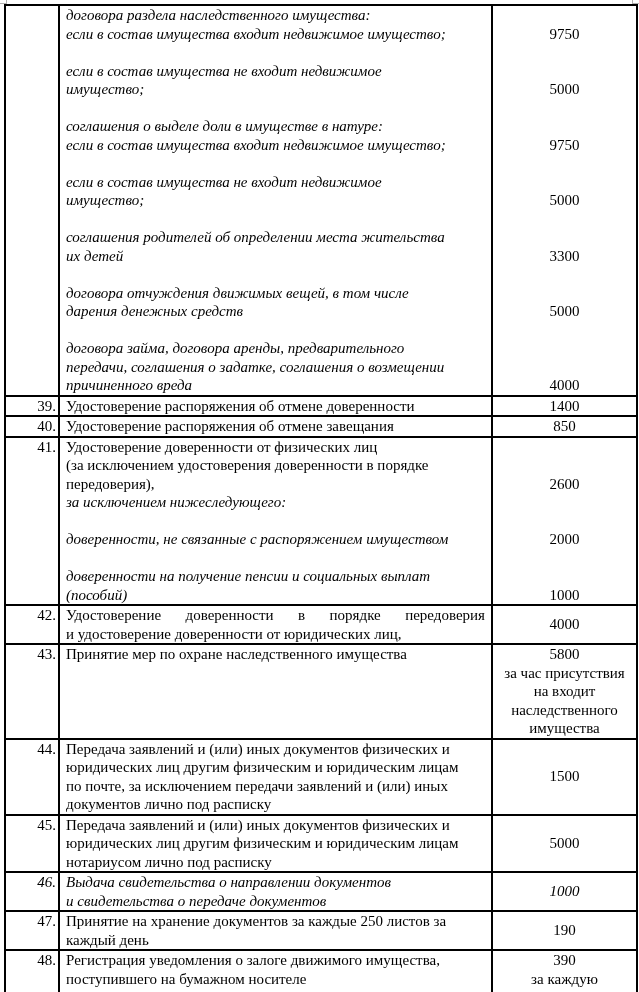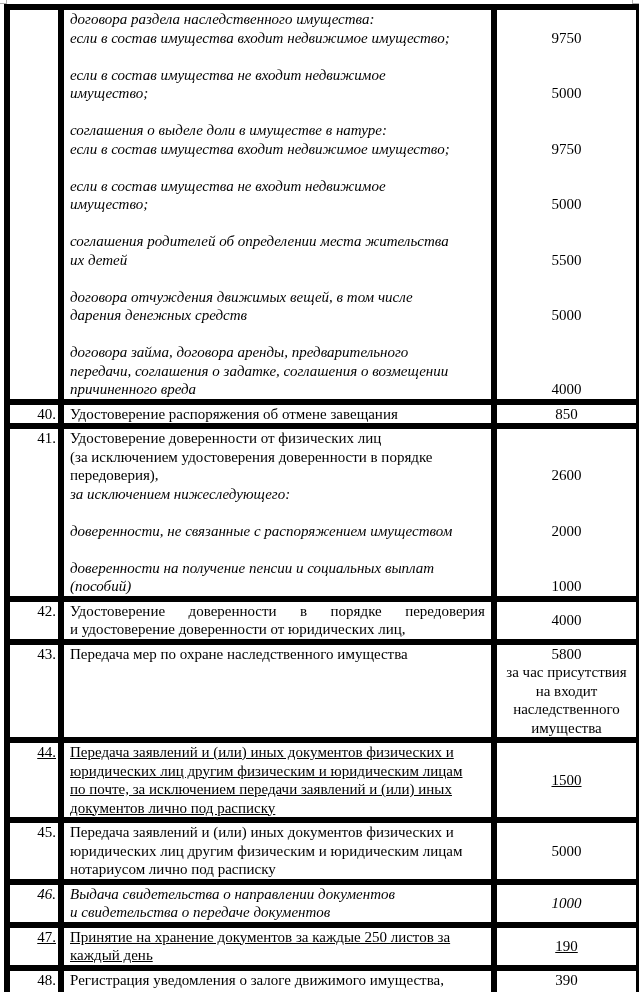--- a/index.html
+++ b/index.html
@@ -3,21 +3,21 @@
 <meta charset="utf-8">
 <style>
   html, body { margin: 0; padding: 0; background: #ffffff; }
   body { width: 639px; height: 992px; position: relative; overflow: hidden;
          font-family: "Liberation Serif", "DejaVu Serif", serif; color: #000; }
   .crop-mark { position: absolute; border-color: #b0b0b0; border-style: solid; width: 6px; height: 6px; }
   .crop-tl { left: 0; top: -3px; border-width: 0 1px 1px 0; }
   .crop-tr { right: 0; top: -3px; border-width: 0 0 1px 1px; }
   table.fees { position: absolute; left: 4px; top: 4px; width: 632px;
                border-collapse: collapse; table-layout: fixed; }
-  table.fees td { border: 6px solid #000000; vertical-align: top; padding: 0;
+  table.fees td { border: 2px solid #000000; vertical-align: top; padding: 0;
                   font-size: 15px; line-height: 18.5px; }
   col.c-num { width: 54px; }
   col.c-desc { width: 433px; }
   col.c-fee { width: 145px; }
   td.num { text-align: right; padding-right: 2px !important; }
   td.desc { padding-left: 6px !important; padding-right: 6px !important; }
   td.fee { text-align: center; }
   .it { font-style: italic; }
   .block { display: block; }
   .justify { text-align: justify; text-align-last: justify; }
@@ -71,31 +71,36 @@
         <span class="gap"></span>
         <span class="fee-line">5000</span>
         <span class="gap"></span>
         <span class="gap"></span>
         <span class="fee-line">9750</span>
         <span class="gap"></span>
         <span class="gap"></span>
         <span class="fee-line">5000</span>
         <span class="gap"></span>
         <span class="gap"></span>
-        <span class="fee-line">5500</span>
+        <span class="fee-line">3300</span>
         <span class="gap"></span>
         <span class="gap"></span>
         <span class="fee-line">5000</span>
         <span class="gap"></span>
         <span class="gap"></span>
         <span class="gap"></span>
         <span class="fee-line">4000</span>
       </td>
     </tr>
 
+    <tr style="height:18px;">
+      <td class="num">39.</td>
+      <td class="desc">Удостоверение распоряжения об отмене доверенности</td>
+      <td class="fee">1400</td>
+    </tr>
 
     <tr style="height:18px;">
       <td class="num">40.</td>
       <td class="desc">Удостоверение распоряжения об отмене завещания</td>
       <td class="fee">850</td>
     </tr>
 
     <tr style="height:167px;">
       <td class="num">41.</td>
       <td class="desc">
@@ -126,31 +131,31 @@
       <td class="num">42.</td>
       <td class="desc">
         <span class="block justify">Удостоверение доверенности в порядке передоверия</span>
         <span class="block">и удостоверение доверенности от юридических лиц,</span>
       </td>
       <td class="fee mid">4000</td>
     </tr>
 
     <tr style="height:93px;">
       <td class="num">43.</td>
-      <td class="desc">Передача мер по охране наследственного имущества</td>
+      <td class="desc">Принятие мер по охране наследственного имущества</td>
       <td class="fee">
         <span class="fee-line">5800</span>
         <span class="fee-line">за час присутствия</span>
         <span class="fee-line">на входит</span>
         <span class="fee-line">наследственного</span>
         <span class="fee-line">имущества</span>
       </td>
     </tr>
 
-    <tr style="height:75px;text-decoration:underline;">
+    <tr style="height:75px;">
       <td class="num">44.</td>
       <td class="desc">
         <span class="block">Передача заявлений и (или) иных документов физических и</span>
         <span class="block">юридических лиц другим физическим и юридическим лицам</span>
         <span class="block">по почте, за исключением передачи заявлений и (или) иных</span>
         <span class="block">документов лично под расписку</span>
       </td>
       <td class="fee mid">1500</td>
     </tr>
 
@@ -166,21 +171,21 @@
 
     <tr style="height:37px;font-style:italic;">
       <td class="num">46.</td>
       <td class="desc">
         <span class="block">Выдача свидетельства о направлении документов</span>
         <span class="block">и свидетельства о передаче документов</span>
       </td>
       <td class="fee mid">1000</td>
     </tr>
 
-    <tr style="height:37px;text-decoration:underline;">
+    <tr style="height:37px;">
       <td class="num">47.</td>
       <td class="desc">
         <span class="block">Принятие на хранение документов за каждые 250 листов за</span>
         <span class="block">каждый день</span>
       </td>
       <td class="fee mid">190</td>
     </tr>
 
     <tr style="height:54px;">
       <td class="num">48.</td>

